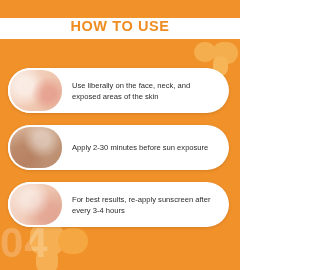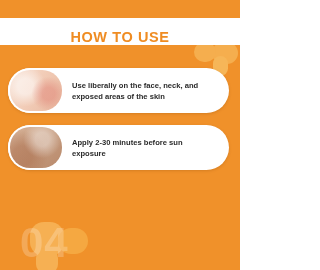--- a/index.html
+++ b/index.html
@@ -30,56 +30,55 @@
   .deco-tr-a { right: 2px;  top: 42px;  width: 26px; height: 22px; border-radius: 11px; }
   .deco-tr-b { right: 24px; top: 42px;  width: 22px; height: 20px; border-radius: 10px; }
   .deco-tr-c { right: 12px; top: 56px;  width: 15px; height: 20px; border-radius: 8px;  background:#F6B658; }
 
   .deco-bl-a { left: 30px; top: 222px; width: 34px; height: 34px; border-radius: 14px; background:#F6B053; }
   .deco-bl-b { left: 58px; top: 228px; width: 30px; height: 26px; border-radius: 13px; background:#F5A841; }
   .deco-bl-c { left: 36px; top: 248px; width: 22px; height: 26px; border-radius: 10px; background:#F6B053; }
 
   .watermark {
     position: absolute;
-    left: 20px;
+    left: 0;
     bottom: 6px;
     font-size: 42px;
     font-weight: bold;
     letter-spacing: 1px;
     color: rgba(255,255,255,0.22);
     line-height: 1;
     user-select: none;
   }
 
   
   .title-band {
     position: absolute;
     left: 0;
     top: 18px;
     width: 240px;
-    height: 27px;
+    height: 21px;
     background: #FFFFFF;
     display: flex;
-    align-items: flex-end;
+    align-items: flex-start;
     justify-content: center;
   }
   .title-text {
     color: #EF8C22;
     font-size: 14.5px;
     font-weight: bold;
     letter-spacing: 0.6px;
   }
 
   
   .cards {
     position: absolute;
     left: 8px;
     top: 68px;
     width: 221px;
-    font-weight: bold;
   }
   .card {
     position: relative;
     height: 45px;
     margin-bottom: 12px;
     background: #FFFFFF;
     border-radius: 23px;
     box-shadow: 0 1px 3px rgba(120,60,0,0.22);
     display: flex;
     align-items: center;
@@ -146,15 +145,19 @@
     <div class="card">
       <div class="thumb face"></div>
       <div class="card-text">Use liberally on the face, neck, and exposed areas of the skin</div>
     </div>
 
     <div class="card">
       <div class="thumb shoulder"></div>
       <div class="card-text">Apply 2-30 minutes before sun exposure</div>
     </div>
 
+    <div class="card">
+      <div class="thumb hands"></div>
+      <div class="card-text">For best results, re-apply sunscreen after every 3-4 hours</div>
+    </div>
 
   </div>
 </div>
 
 </body></html>

